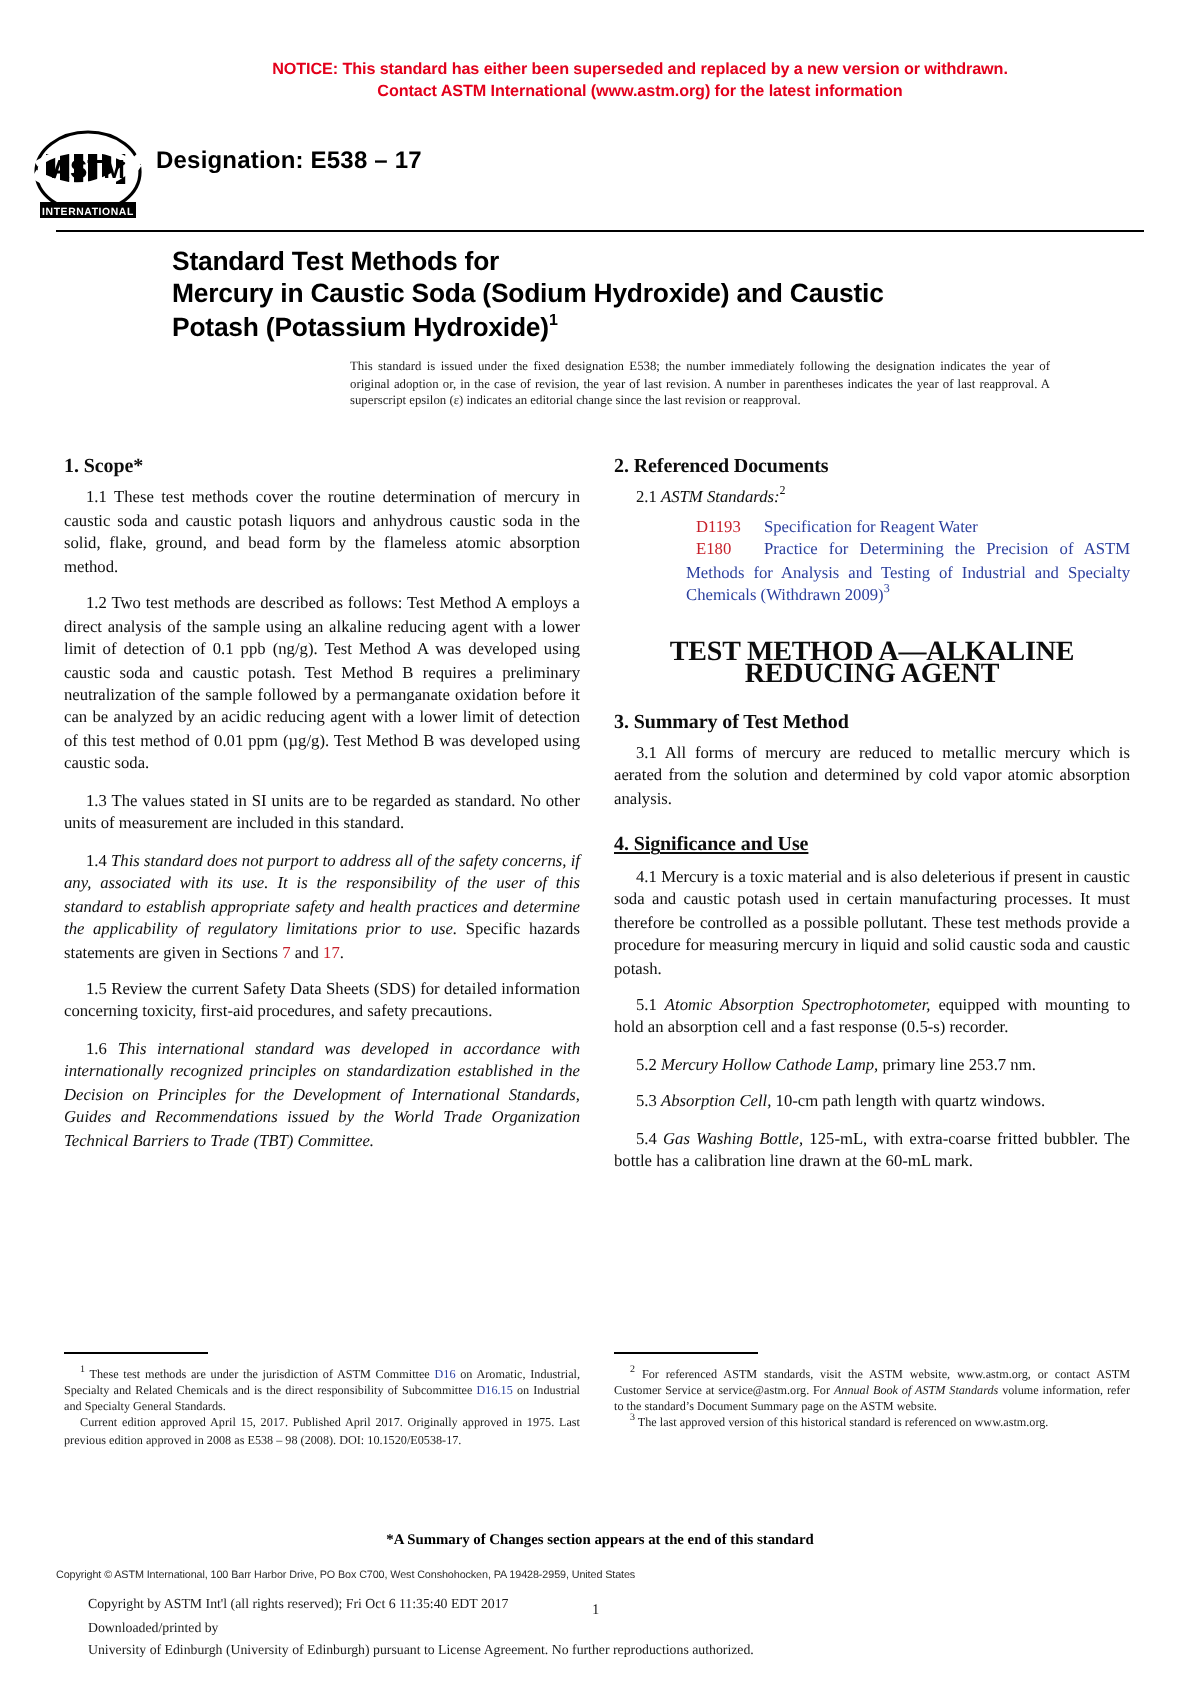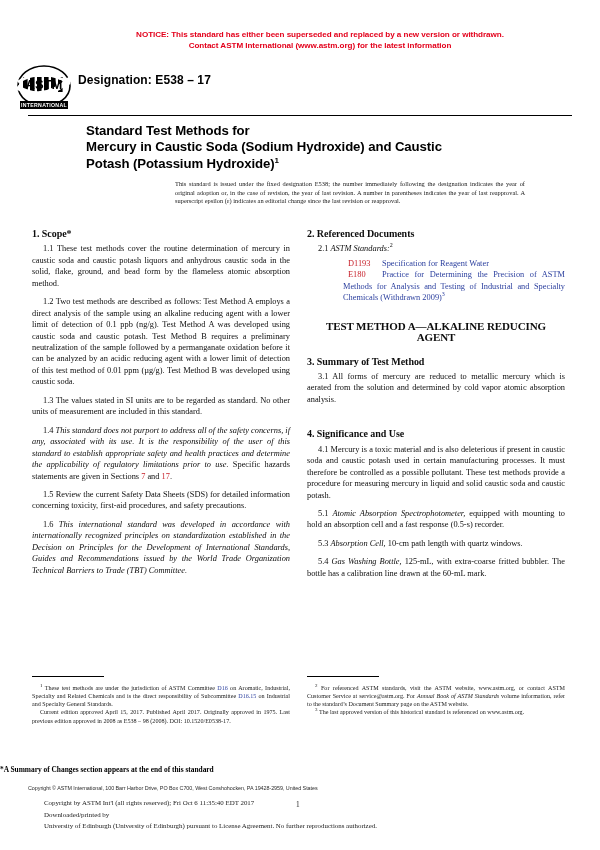--- a/index.html
+++ b/index.html
@@ -108,37 +108,37 @@
   .col-right { left: 307px; }
 
   h2.sec {
     font-weight: bold;
     font-size: 10px;
     line-height: 11.4px;
     margin: 0 0 4px 0;
     text-align: left;
     letter-spacing: -0.05px;
   }
-  h2.sec.spaced { margin-top: 23px; }
+  h2.sec.spaced { margin-top: 12px; text-decoration: underline; }
 
   p.para {
     margin: 0 0 0 0;
     text-indent: 11px;
     hyphens: auto;
     -webkit-hyphens: auto;
   }
   p.para + p.para { margin-top: 7px; }
 
   .ital { font-style: italic; }
   .red  { color: #c7202a; }
 
   
   .tm-heading {
     font-weight: bold;
-    font-size: 11px;
+    font-size: 14px;
     text-align: center;
     margin: 17px 0 12px 0;
     letter-spacing: -0.1px;
   }
 
   
   .ref-list { margin-top: 3px; }
   .ref-item {
     display: block;
     padding-left: 36px;
@@ -190,21 +190,21 @@
   .footnotes sup { font-size: 5px; vertical-align: super; line-height: 0; }
   .footnotes .link { color: #2b3f9e; }
   .footnotes .ital { font-style: italic; }
 
   
   .summary-note {
     position: absolute;
     top: 765px;
     left: 0;
     width: 600px;
-    text-align: left;
+    text-align: center;
     font-weight: bold;
     font-size: 7.4px;
     color: #000;
   }
   .copyright-line {
     position: absolute;
     top: 785px;
     left: 28px;
     width: 544px;
     font-family: "Liberation Sans", sans-serif;
@@ -316,20 +316,23 @@
   <p class="para">3.1 All forms of mercury are reduced to metallic mercury which is aerated from the solution and determined by cold vapor atomic absorption analysis.</p>
 
   <h2 class="sec spaced">4. Significance and Use</h2>
   <p class="para">4.1 Mercury is a toxic material and is also deleterious if present in caustic soda and caustic potash used in certain manufacturing processes. It must therefore be controlled as a possible pollutant. These test methods provide a procedure for measuring mercury in liquid and solid caustic soda and caustic potash.</p>
 
 
   <p class="para">
     <span>5.1 </span><span class="ital">Atomic Absorption Spectrophotometer,</span><span> equipped with mounting to hold an absorption cell and a fast response (0.5-s) recorder.</span>
   </p>
 
+  <p class="para">
+    <span>5.2 </span><span class="ital">Mercury Hollow Cathode Lamp,</span><span> primary line 253.7 nm.</span>
+  </p>
 
   <p class="para">
     <span>5.3 </span><span class="ital">Absorption Cell,</span><span> 10-cm path length with quartz windows.</span>
   </p>
 
   <p class="para">
     <span>5.4 </span><span class="ital">Gas Washing Bottle,</span><span> 125-mL, with extra-coarse fritted bubbler. The bottle has a calibration line drawn at the 60-mL mark.</span>
   </p>
 
 </div>

